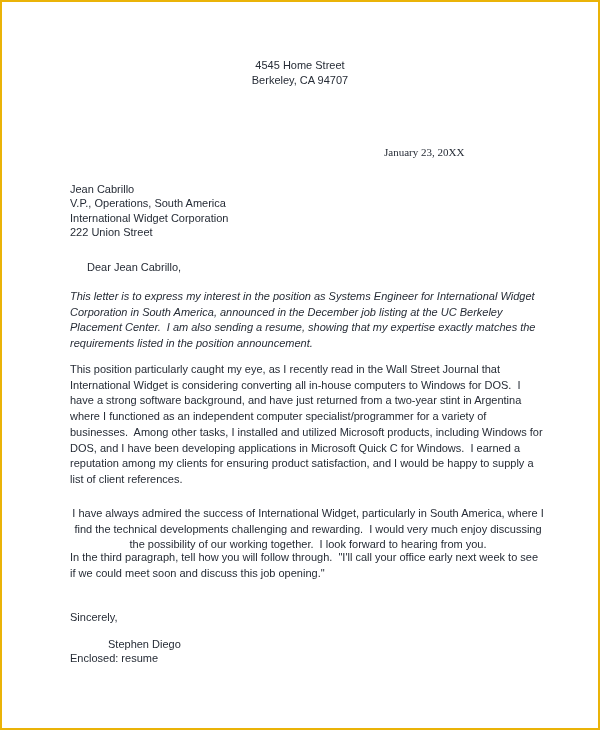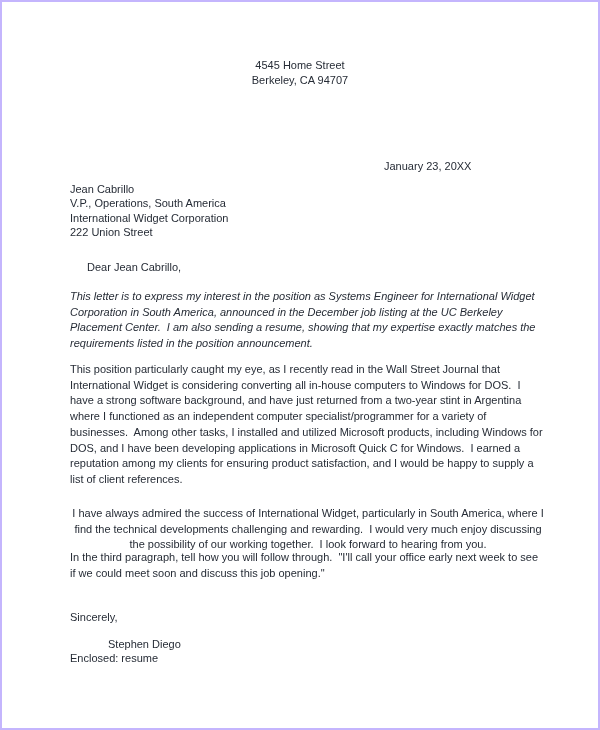--- a/index.html
+++ b/index.html
@@ -2,36 +2,37 @@
 <html><head>
 <meta charset="utf-8">
 <style>
   html, body { margin: 0; padding: 0; background: #ffffff; }
   .page {
     position: relative;
     width: 600px;
     height: 730px;
     box-sizing: border-box;
     background: #ffffff;
-    border: 2px solid #c4b5fd;
+    border: 2px solid #eab308;
     font-family: "Liberation Sans", sans-serif;
     font-size: 11px;
     color: #262c36;
     overflow: hidden;
   }
   .sender {
     position: absolute;
     top: 56px; left: 0; width: 100%;
     text-align: center;
     line-height: 15px;
   }
   .date {
     position: absolute;
-    top: 157px; left: 382px;
+    top: 143px; left: 382px;
     line-height: 15px;
+    font-family: Liberation Serif, serif;
   }
   .recipient {
     position: absolute;
     top: 180px; left: 68px;
     line-height: 14.4px;
   }
   .salutation {
     position: absolute;
     top: 258px; left: 68px;
     line-height: 15.7px;

